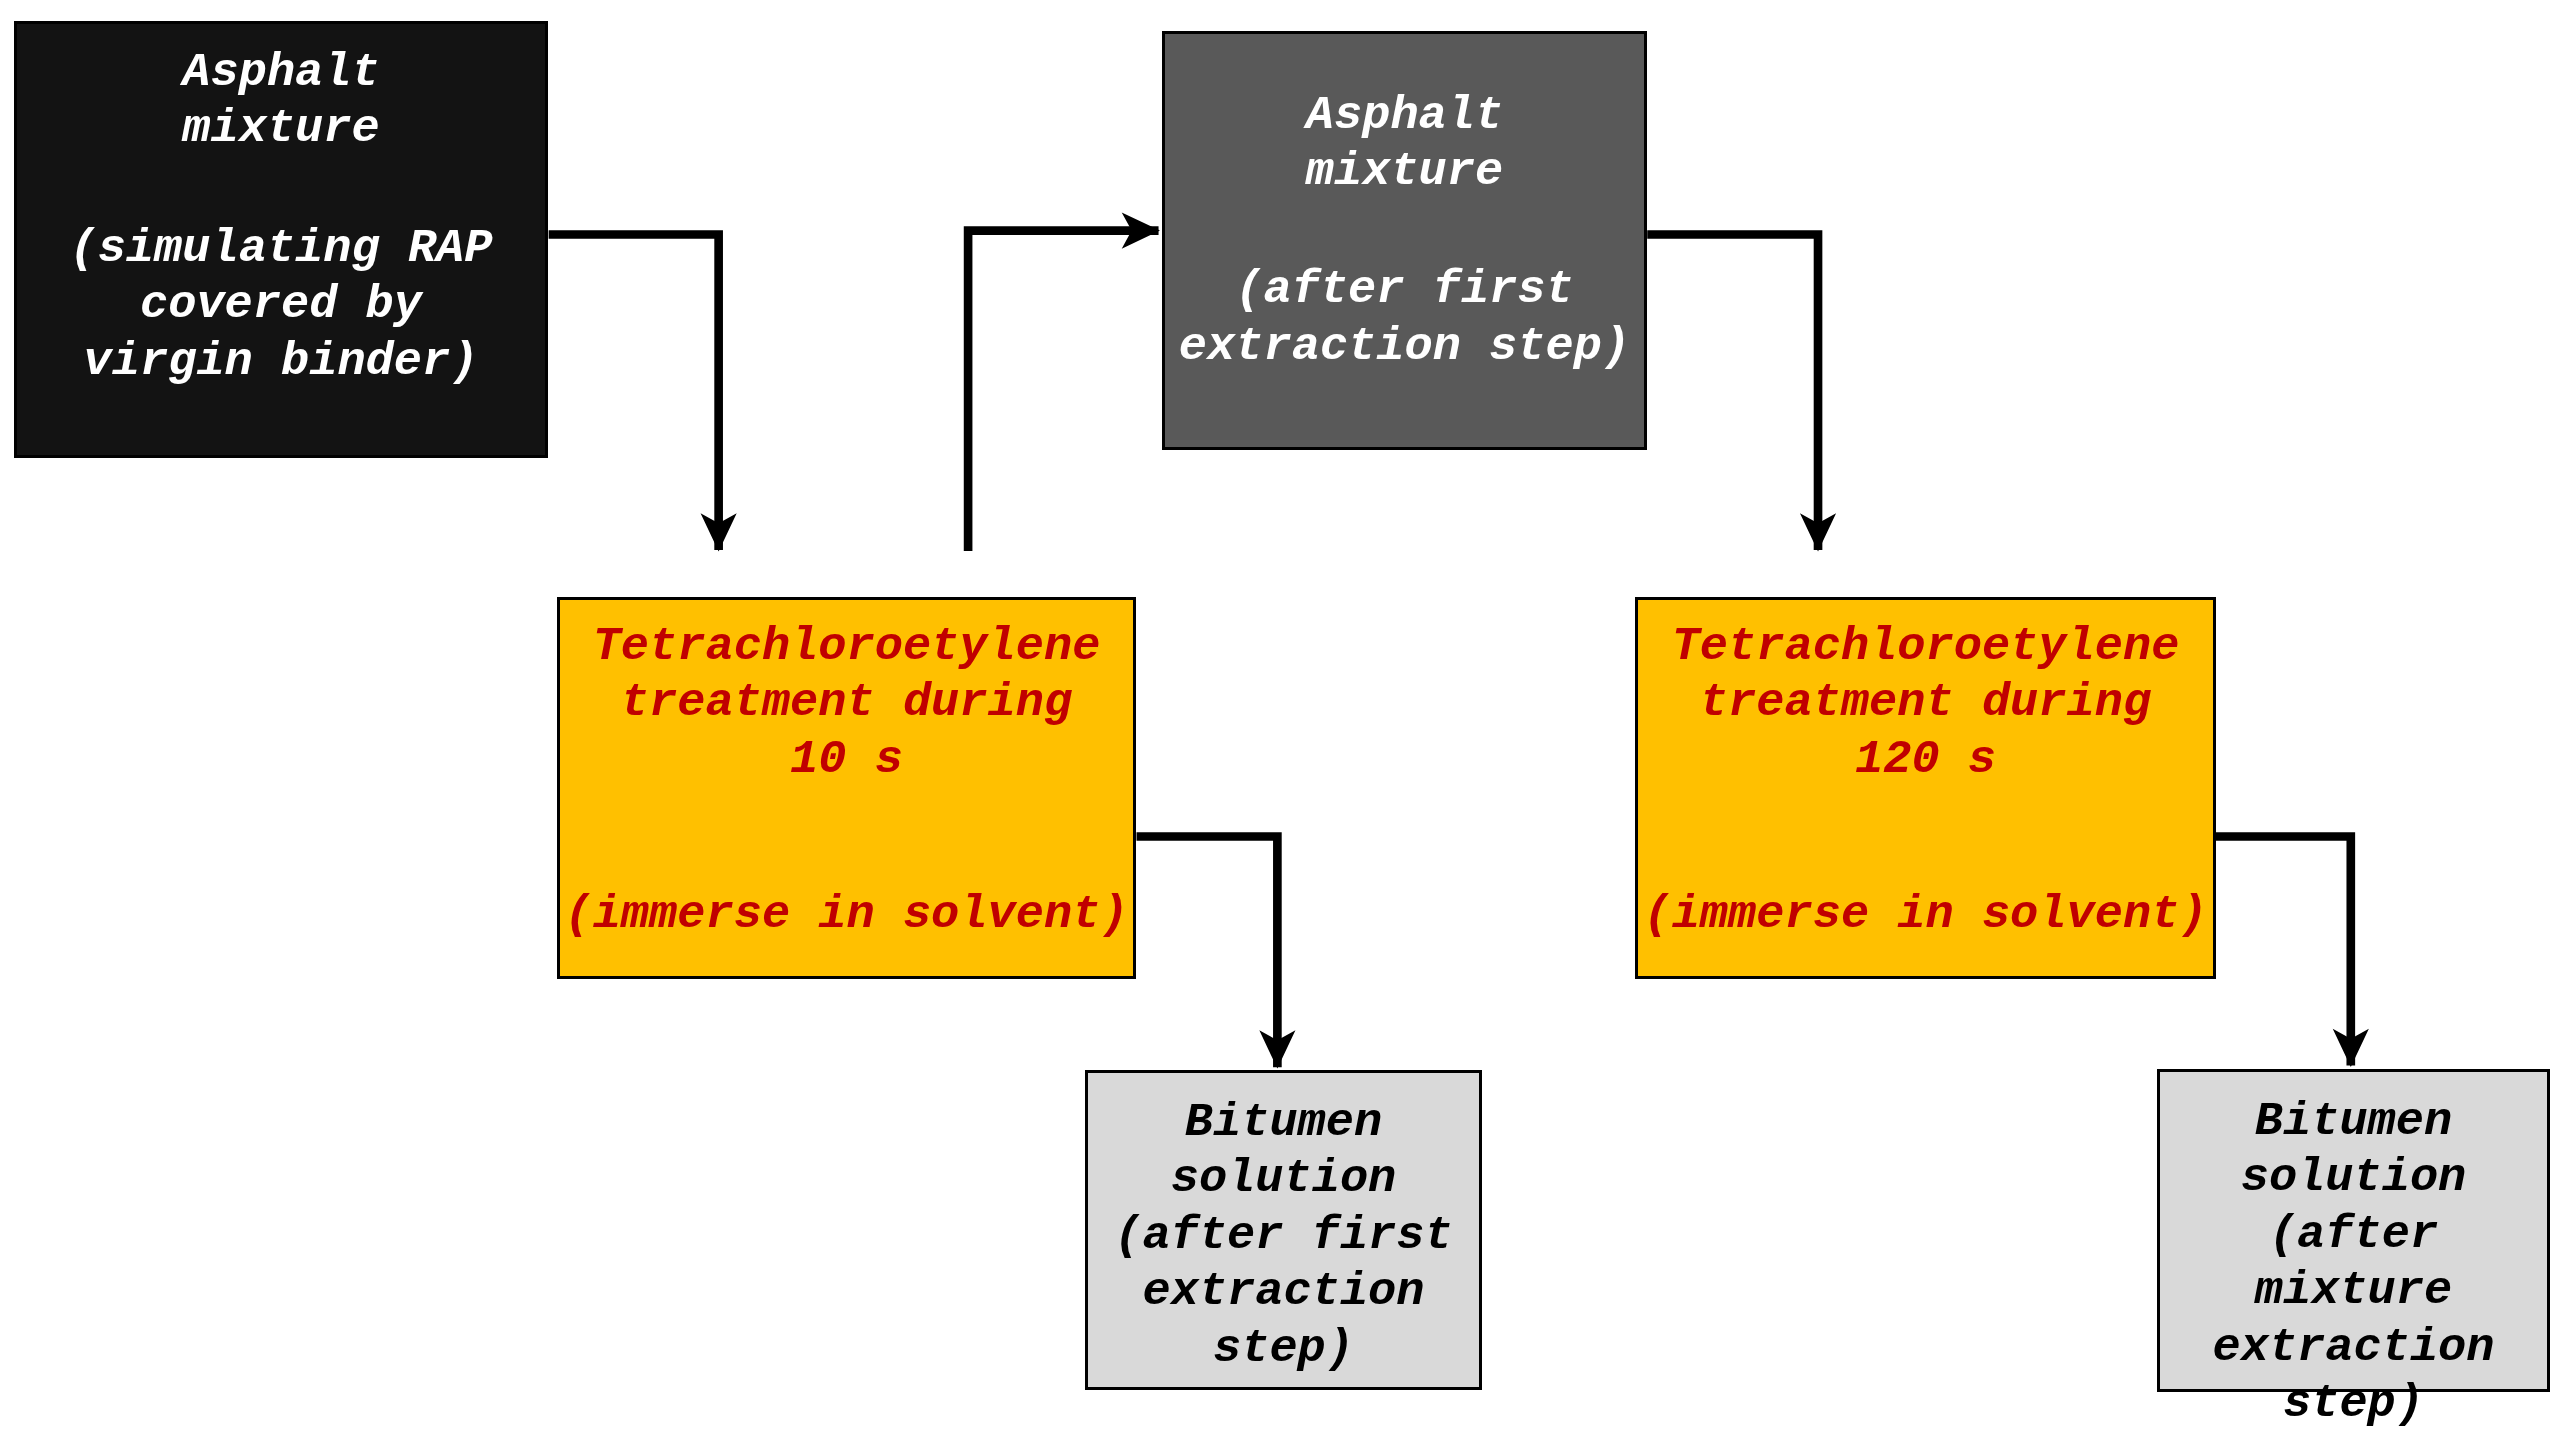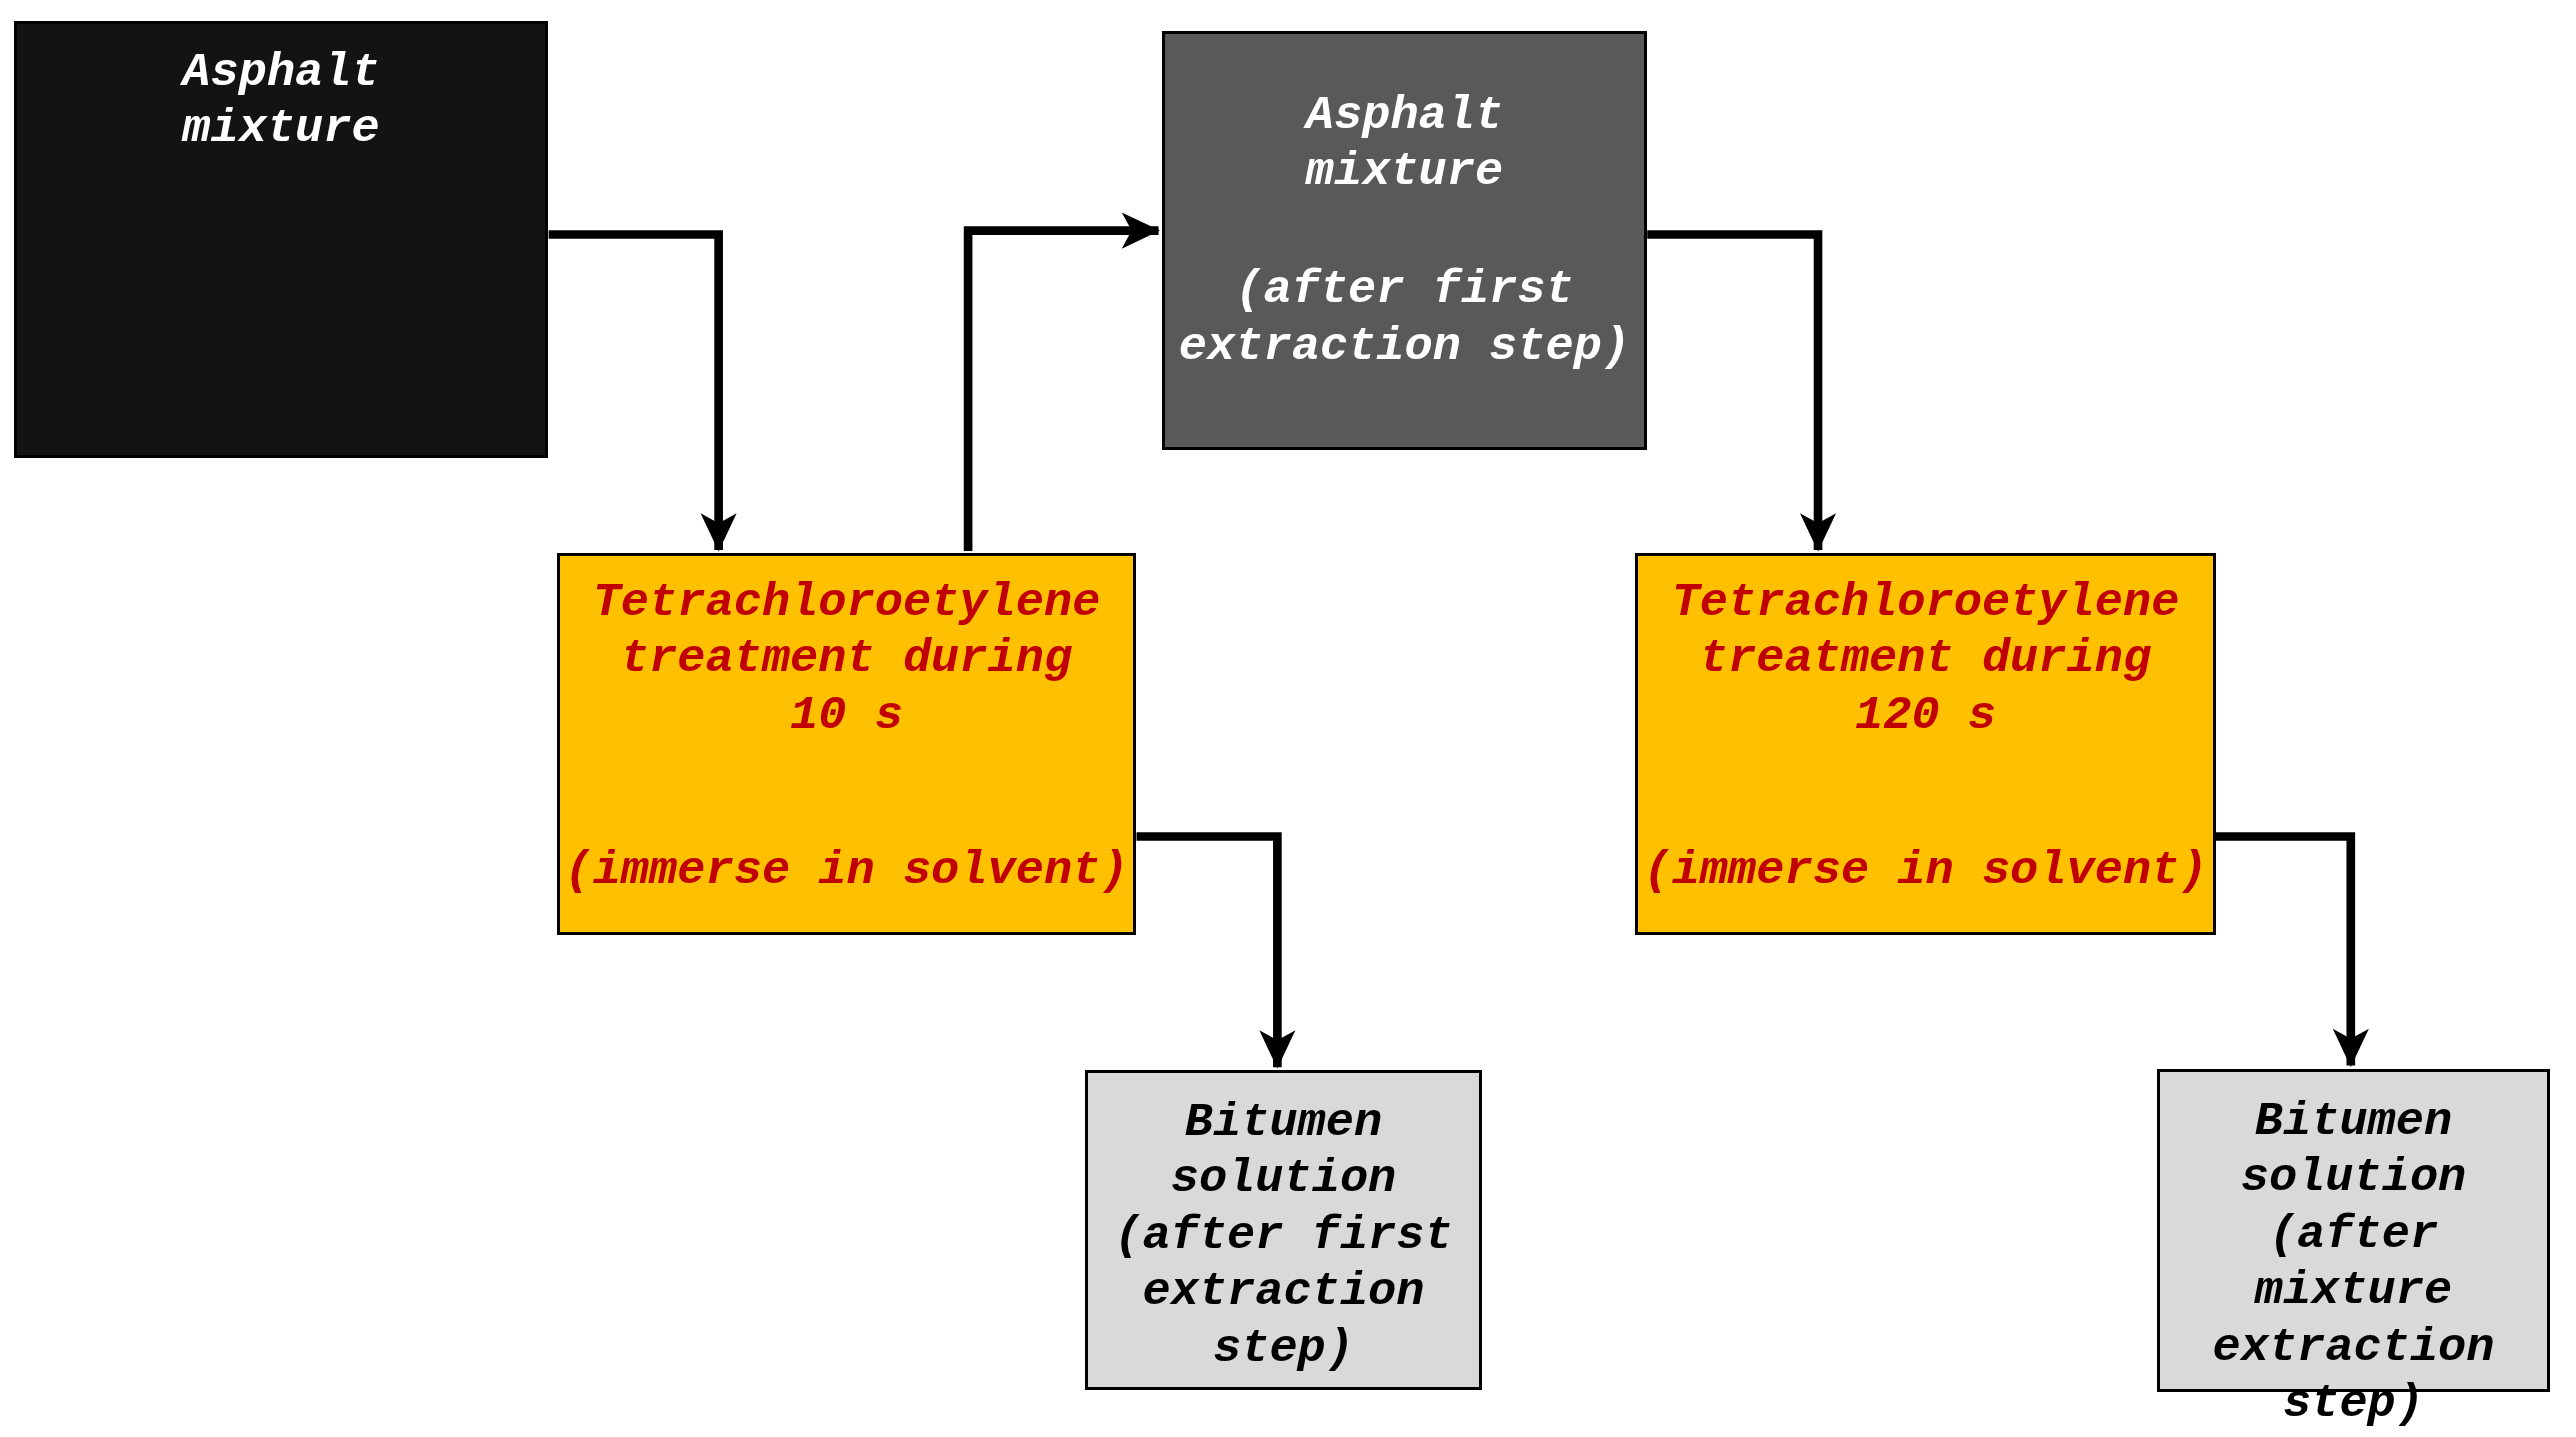--- a/index.html
+++ b/index.html
@@ -49,20 +49,21 @@
     background:var(--box-dark-gray-fill);
     border:3.9px solid var(--line-black);
     color:var(--text-white);
     padding:54px 3.1px 72px 3.1px;
   }
   .box-orange{
     background:var(--box-orange-fill);
     border:3.9px solid var(--line-black);
     color:var(--text-red);
     padding:19px 3.1px 33px 3.1px;
+    margin-top:44px;
   }
   .box-light-gray{
     background:var(--box-light-gray-fill);
     border:3.1px solid var(--line-black);
     color:var(--text-black);
     padding:22px 3.1px 20.5px 3.1px;
     align-items:center;
   }
   svg.connectors{
     position:absolute;
@@ -93,20 +94,23 @@
     <path class="connector" d="M697,298 L913,298 L913,699" marker-end="url(#arrowhead)"></path>
     <path class="connector" d="M1230,700 L1230,293 L1472,293" marker-end="url(#arrowhead)"></path>
     <path class="connector" d="M2093,298 L2310,298 L2310,699" marker-end="url(#arrowhead)"></path>
     <path class="connector" d="M1444,1063 L1623,1063 L1623,1356" marker-end="url(#arrowhead)"></path>
     <path class="connector" d="M2815,1063 L2987,1063 L2987,1354" marker-end="url(#arrowhead)"></path>
   </svg>
 
   <div class="box box-black" style="left:14px;top:21px;width:534px;height:437px">
     <div class="box-text">Asphalt
 mixture</div>
+    <div class="box-text">(simulating RAP
+covered by
+virgin binder)</div>
   </div>
 
   <div class="box box-dark-gray" style="left:1162px;top:31px;width:485px;height:419px">
     <div class="box-text">Asphalt
 mixture</div>
     <div class="box-text">(after first
 extraction step)</div>
   </div>
 
   <div class="box box-orange" style="left:557px;top:553px;width:579px;height:382px">

